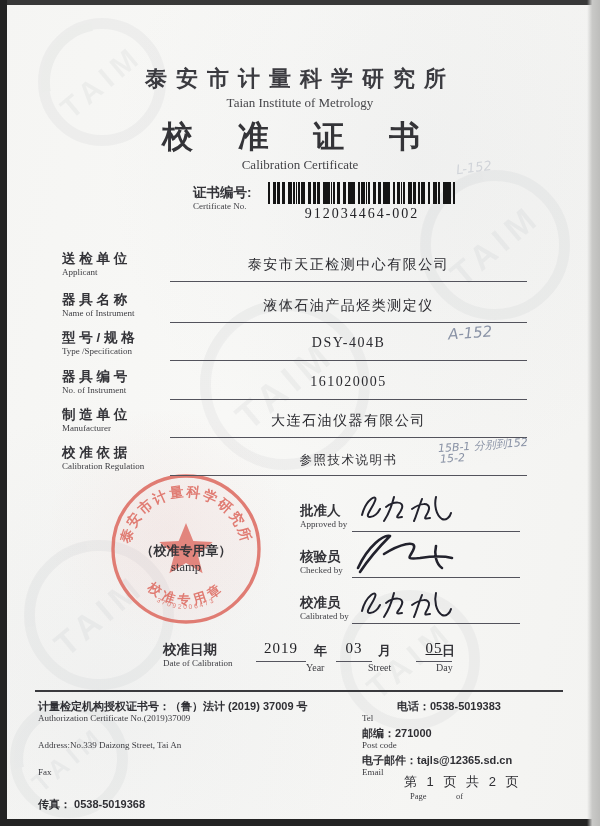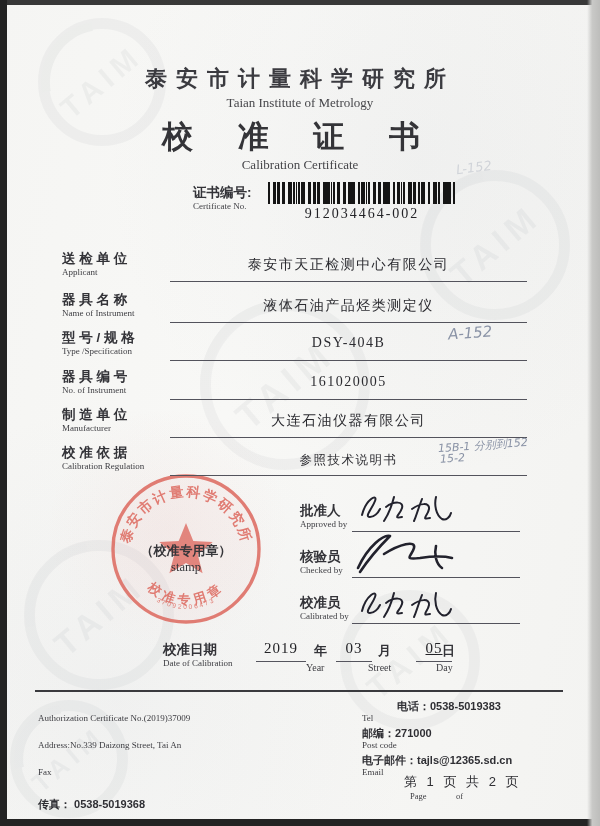--- a/index.html
+++ b/index.html
@@ -216,20 +216,21 @@
   <div class="date-en" style="left:306px; top:662px;">Year</div>
   <div class="date-num" style="left:336px; top:640px; width:36px;">03</div>
   <div class="date-cn" style="left:378px; top:642px;">月</div>
   <div class="date-en" style="left:368px; top:662px;">Street</div>
   <div class="date-num" style="left:416px; top:640px; width:36px;text-decoration:underline;">05</div>
   <div class="date-cn" style="left:442px; top:642px;">日</div>
   <div class="date-en" style="left:436px; top:662px;">Day</div>
 
   <div class="abs footer-divider"></div>
 
+  <div class="abs f-cn" style="left:38px; top:699px;">计量检定机构授权证书号：（鲁）法计 (2019) 37009 号</div>
   <div class="abs f-en" style="left:38px; top:713px;">Authorization Certificate No.(2019)37009</div>
   <div class="abs f-en" style="left:38px; top:740px;">Address:No.339 Daizong Street, Tai An</div>
   <div class="abs f-cn" style="left:38px; top:797px;">传真：  0538-5019368</div>
   <div class="abs f-en" style="left:38px; top:767px;">Fax</div>
 
   <div class="abs f-cn" style="left:362px; top:699px;padding-left:35px;">电话：0538-5019383</div>
   <div class="abs f-en" style="left:362px; top:713px;">Tel</div>
   <div class="abs f-cn" style="left:362px; top:726px;">邮编：271000</div>
   <div class="abs f-en" style="left:362px; top:740px;">Post code</div>
   <div class="abs f-cn" style="left:362px; top:753px;">电子邮件：tajls@12365.sd.cn</div>

